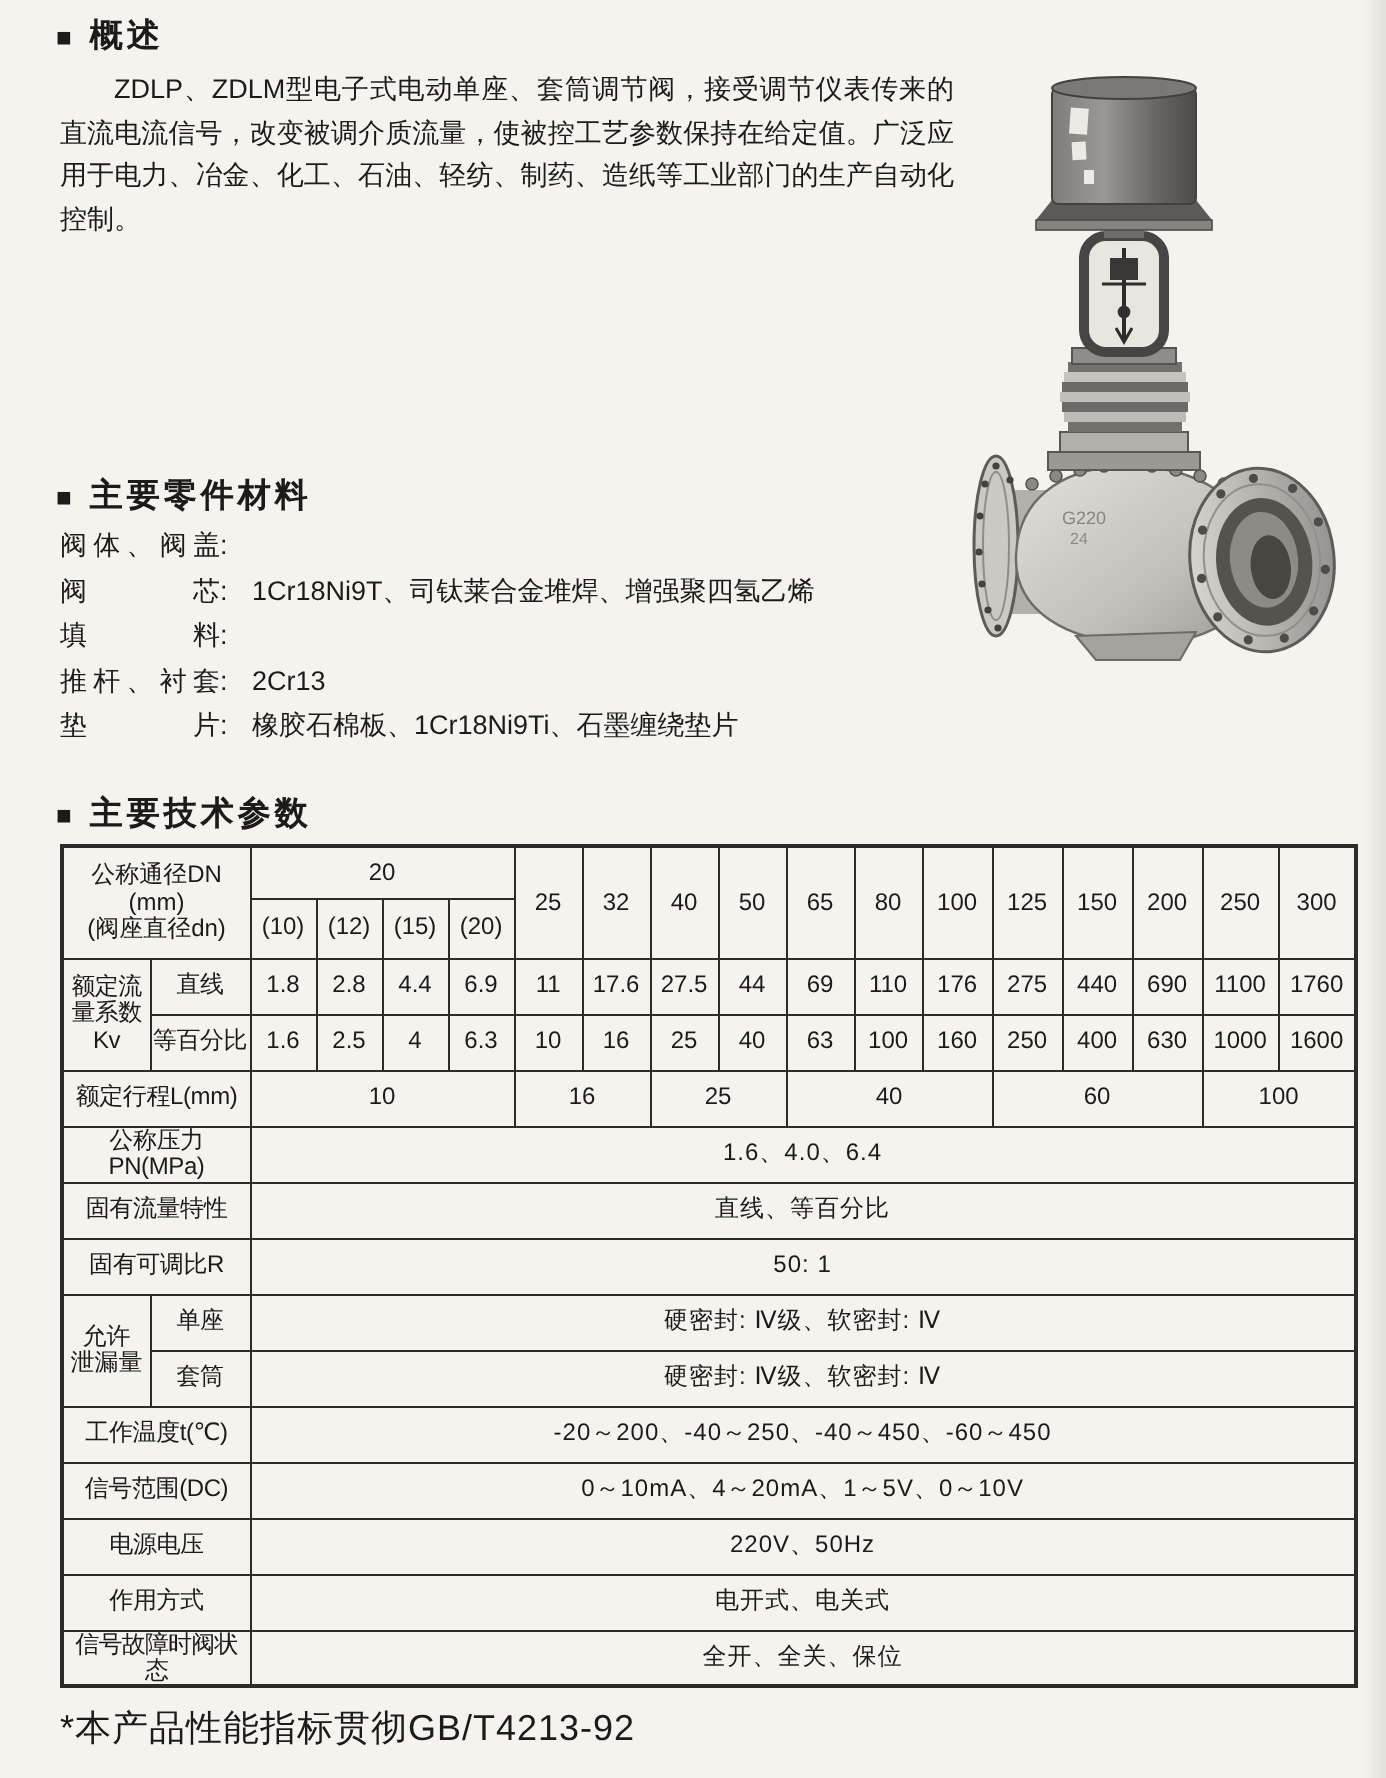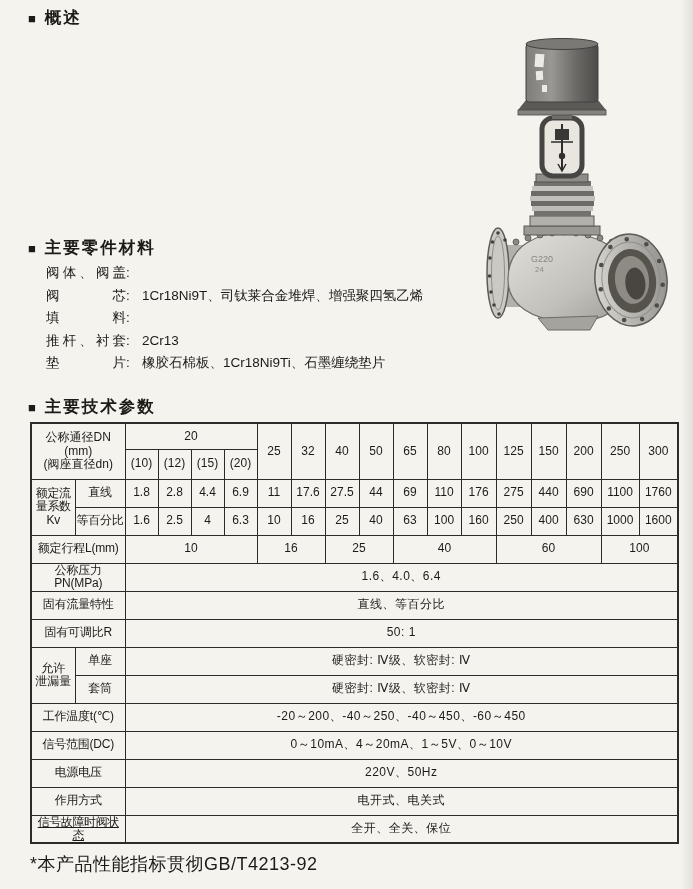--- a/index.html
+++ b/index.html
@@ -45,21 +45,20 @@
 
   .materials {
     position: absolute; left: 30px; top: 262px; width: 450px;
     font-size: 13.5px; line-height: 22.6px;
   }
   .mat-row { display: flex; }
   .mat-label {
     display: inline-block; width: 80px;
     text-align: justify; text-align-last: justify;
     flex: 0 0 80px;
-    margin-left: 16px;
   }
   .mat-colon { flex: 0 0 16px; }
 
   table.spec {
     position: absolute; left: 30px; top: 422px;
     width: 647px;
     border-collapse: collapse;
     table-layout: fixed;
     border: 2px solid #2c2b29;
     background: transparent;
@@ -73,40 +72,41 @@
     line-height: 1.1;
     color: #1c1b19;
   }
   tr.hr1 { height: 26px; padding-left: 16px; }
   tr.hr2 { height: 30px; }
   tr.dr  { height: 28px; }
   td.corner { font-size: 11px; line-height: 13px; white-space: pre-line; }
   td.kv-label { font-size: 10.5px; line-height: 12.5px; white-space: pre-line; letter-spacing: -0.3px; }
   td.leak-label { font-size: 11.5px; line-height: 14px; white-space: pre-line; }
   td.row-label { font-size: 12px; letter-spacing: -0.2px; }
-  td.row-label-sm { font-size: 11px; letter-spacing: -0.4px; text-decoration: underline; }
+  td.row-label-sm { font-size: 11px; letter-spacing: -0.4px; }
   td.val { font-size: 12.5px; letter-spacing: 0.5px; }
   td.num { font-size: 12px; }
 
   .footnote {
     position: absolute; left: 30px; top: 852px;
     font-size: 18px; letter-spacing: 0.5px; font-weight: 500;
   }
 </style>
 </head>
 <body>
 
 <div class="page">
   <div class="scan-edge"></div>
 
   <div class="sec-h" id="sec-overview">
     <span class="bullet">■</span>
     <span>概述</span>
   </div>
   <div class="overview-text">
+    <p>ZDLP、ZDLM型电子式电动单座、套筒调节阀，接受调节仪表传来的直流电流信号，改变被调介质流量，使被控工艺参数保持在给定值。广泛应用于电力、冶金、化工、石油、轻纺、制药、造纸等工业部门的生产自动化控制。</p>
   </div>
 
   <div class="valve-photo">
     <svg width="207" height="302" viewBox="0 0 207 302" xmlns="http://www.w3.org/2000/svg">
       <defs>
         <linearGradient id="gAct" x1="0" y1="0" x2="1" y2="0">
           <stop offset="0" stop-color="#7f7d7a"></stop>
             <stop offset="0.35" stop-color="#9a9894"></stop>
           <stop offset="0.7" stop-color="#6b6966"></stop>
             <stop offset="1" stop-color="#4d4b49"></stop>

